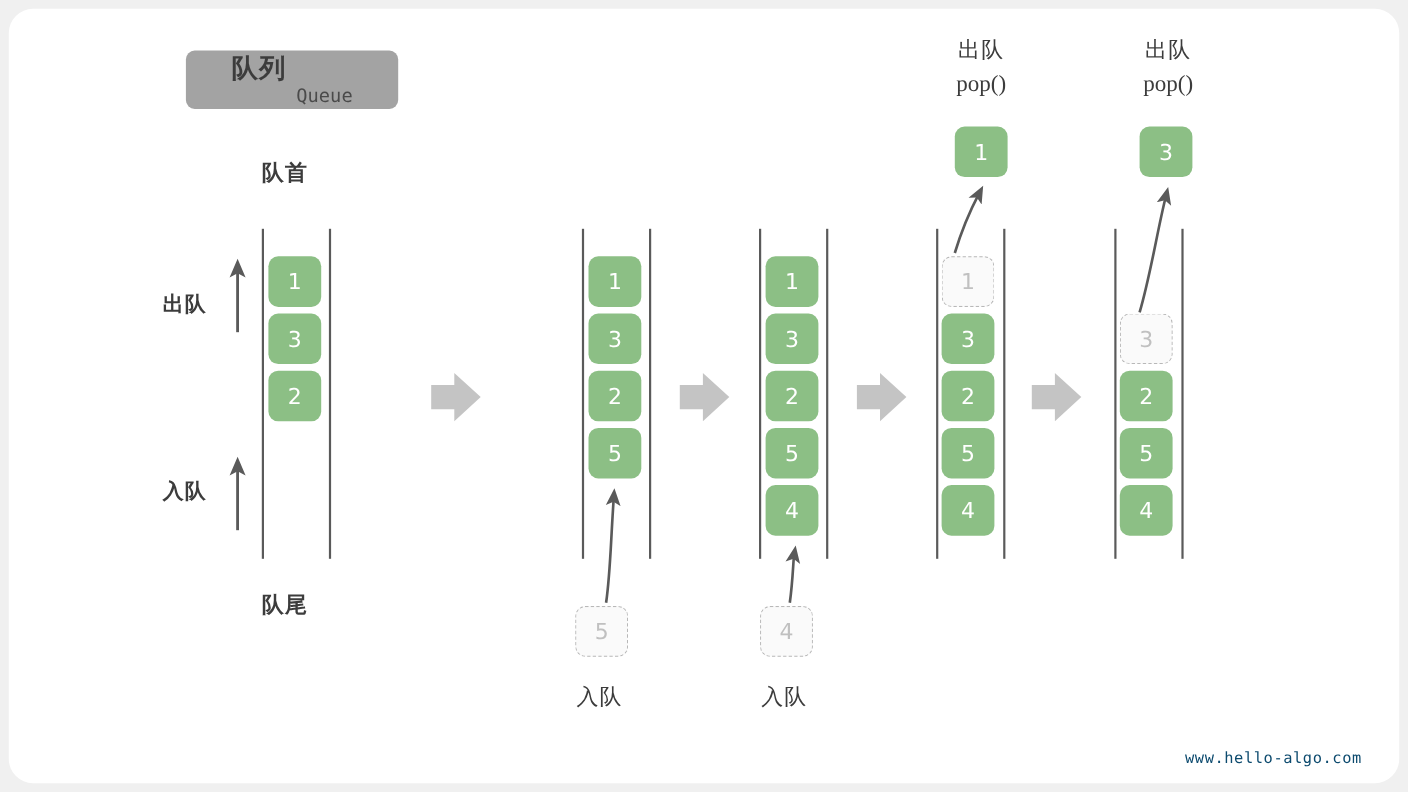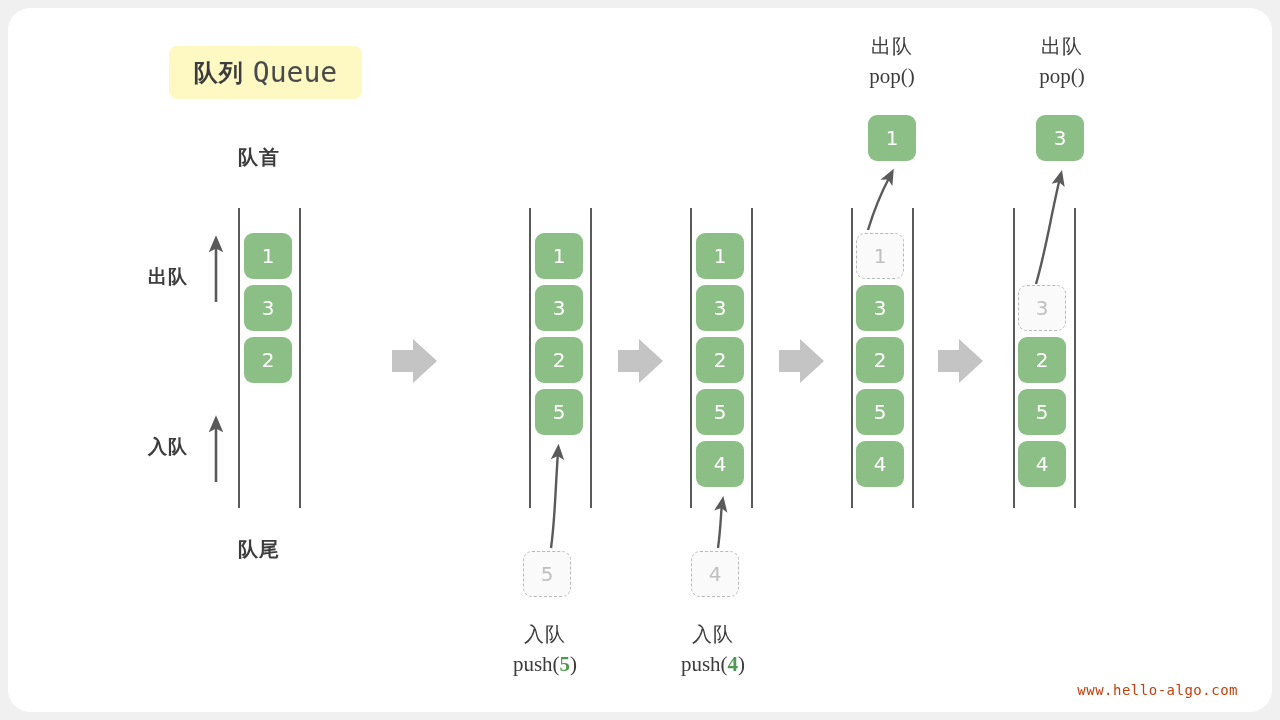--- a/index.html
+++ b/index.html
@@ -28,37 +28,38 @@
     width: 1280px; height: 720px;
   }
 
   
   .title-badge {
     position: absolute;
     left: 169px;
     top: 46px;
     width: 193px;
     height: 53px;
-    background: #fef9c3;
+    background: #a3a3a3;
     border-radius: 8px;
     display: flex;
-    align-items: center;
+    align-items: flex-start;
     justify-content: center;
     gap: 9px;
   }
   .title-cn {
     font-size: 24px;
     font-weight: bold;
     color: #3c3c3c;
     letter-spacing: 1px;
   }
   .title-en {
     font-family: "DejaVu Sans Mono", "Liberation Mono", monospace;
-    font-size: 28px;
+    font-size: 17px;
     color: #4a4a4a;
+    margin-top: 32px;
   }
 
   
   .head-label, .tail-label {
     position: absolute;
     font-size: 20px;
     font-weight: bold;
     color: #3c3c3c;
     letter-spacing: 1px;
     white-space: nowrap;
@@ -121,21 +122,21 @@
   }
   .op-code .arg { color: #4e9a4e; font-weight: bold; }
 
   
   .watermark {
     position: absolute;
     right: 42px;
     bottom: 22px;
     font-family: "DejaVu Sans Mono", "Liberation Mono", monospace;
     font-size: 14px;
-    color: #c2410c;
+    color: #0c4a6e;
     letter-spacing: 0.5px;
   }
 
   svg.overlay {
     position: absolute;
     left: 0; top: 0;
     width: 1280px; height: 720px;
     pointer-events: none;
   }
 </style>
@@ -164,34 +165,32 @@
 
   <div class="rail" style="left:529px; top:208px; height:300px;"></div>
   <div class="rail" style="left:590px; top:208px; height:300px;"></div>
   <div class="box" style="left:535px; top:233px;">1</div>
   <div class="box" style="left:535px; top:285px;">3</div>
   <div class="box" style="left:535px; top:337px;">2</div>
   <div class="box" style="left:535px; top:389px;">5</div>
   <div class="box ghost" style="left:523px; top:551px;">5</div>
   <div class="op-caption" style="left:440px; top:620px; width:210px;">
     <span class="op-cn">入队</span>
-    <span class="op-code"><span>push(</span><span class="arg">5</span><span>)</span></span>
   </div>
 
   <div class="rail" style="left:690px; top:208px; height:300px;"></div>
   <div class="rail" style="left:751px; top:208px; height:300px;"></div>
   <div class="box" style="left:696px; top:233px;">1</div>
   <div class="box" style="left:696px; top:285px;">3</div>
   <div class="box" style="left:696px; top:337px;">2</div>
   <div class="box" style="left:696px; top:389px;">5</div>
   <div class="box" style="left:696px; top:441px;">4</div>
   <div class="box ghost" style="left:691px; top:551px;">4</div>
   <div class="op-caption" style="left:608px; top:620px; width:210px;">
     <span class="op-cn">入队</span>
-    <span class="op-code"><span>push(</span><span class="arg">4</span><span>)</span></span>
   </div>
 
   <div class="rail" style="left:851px; top:208px; height:300px;"></div>
   <div class="rail" style="left:912px; top:208px; height:300px;"></div>
   <div class="box ghost" style="left:856px; top:233px;">1</div>
   <div class="box" style="left:856px; top:285px;">3</div>
   <div class="box" style="left:856px; top:337px;">2</div>
   <div class="box" style="left:856px; top:389px;">5</div>
   <div class="box" style="left:856px; top:441px;">4</div>
   <div class="box" style="left:868px; top:115px;">1</div>

